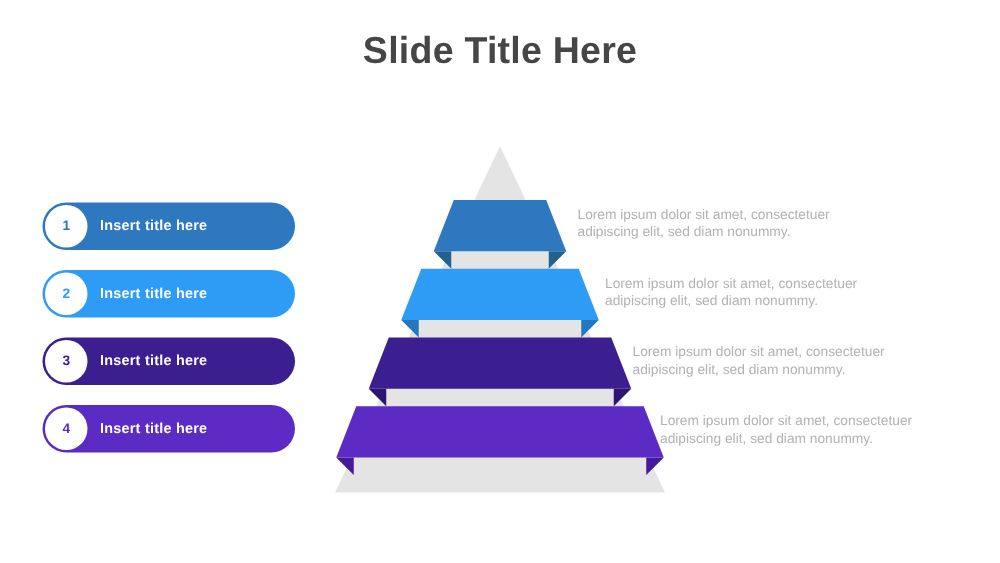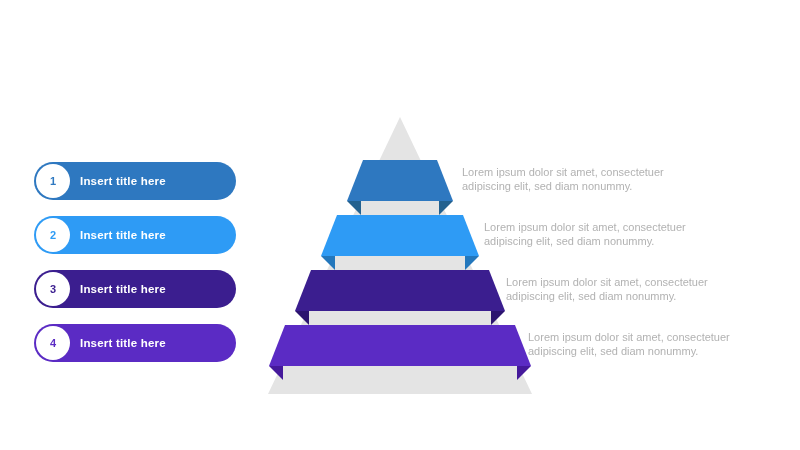--- a/index.html
+++ b/index.html
@@ -109,20 +109,21 @@
   #desc-1 { left: 462px; top: 166px; }
   #desc-2 { left: 484px; top: 221px; }
   #desc-3 { left: 506px; top: 276px; }
   #desc-4 { left: 528px; top: 331px; }
 </style>
 </head>
 <body>
 
 <div id="slide">
 
+  <div id="slide-title">Slide Title Here</div>
 
   <div id="pill-list">
 
     <div class="pill-row">
       <div class="pill-body" id="pill-body-1" style="background: rgb(46, 120, 192);"></div>
       <div class="pill-badge" id="pill-badge-1" style="color: rgb(46, 120, 192);">
         <span>1</span>
       </div>
       <div class="pill-label">Insert title here</div>
     </div>

